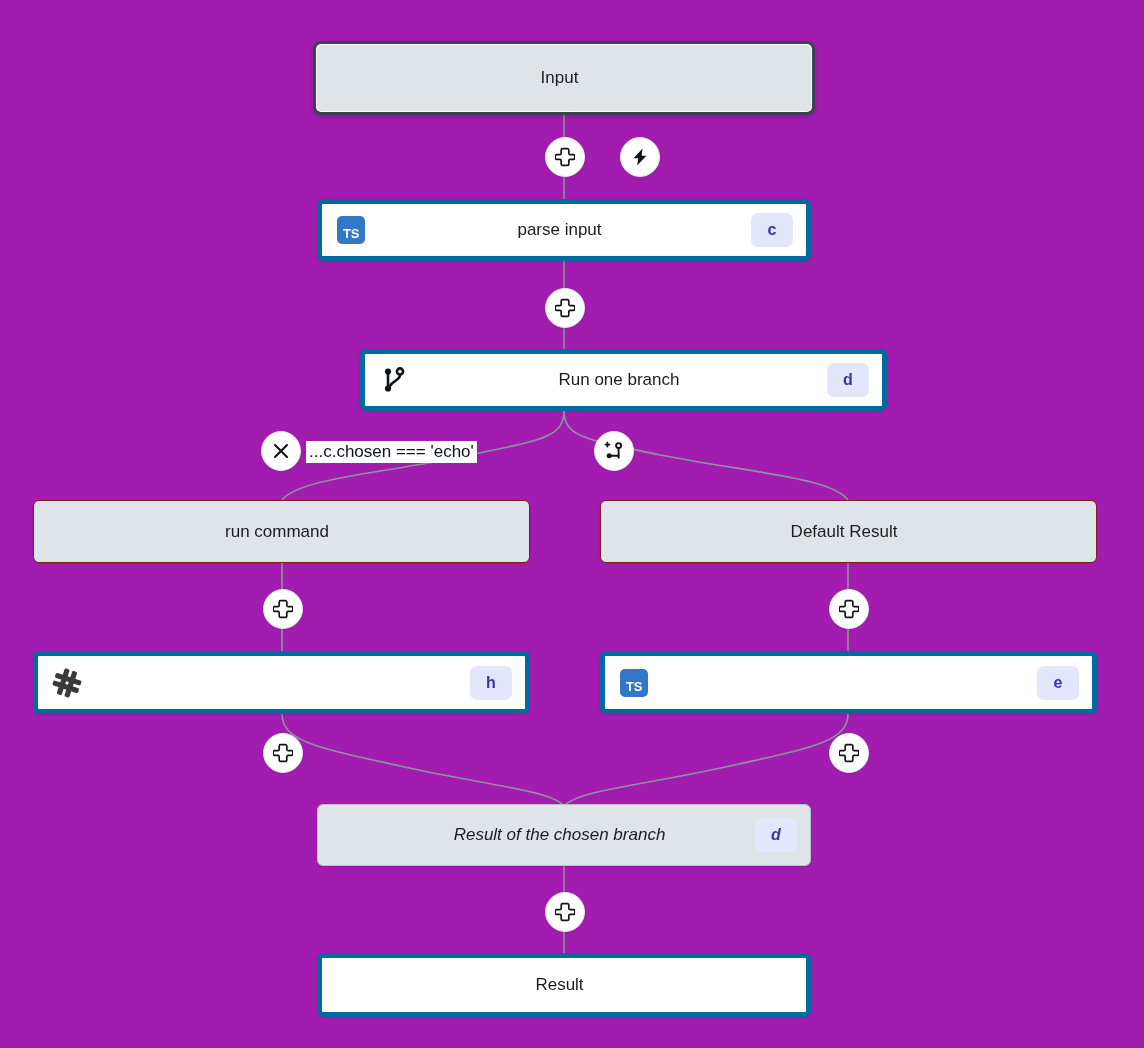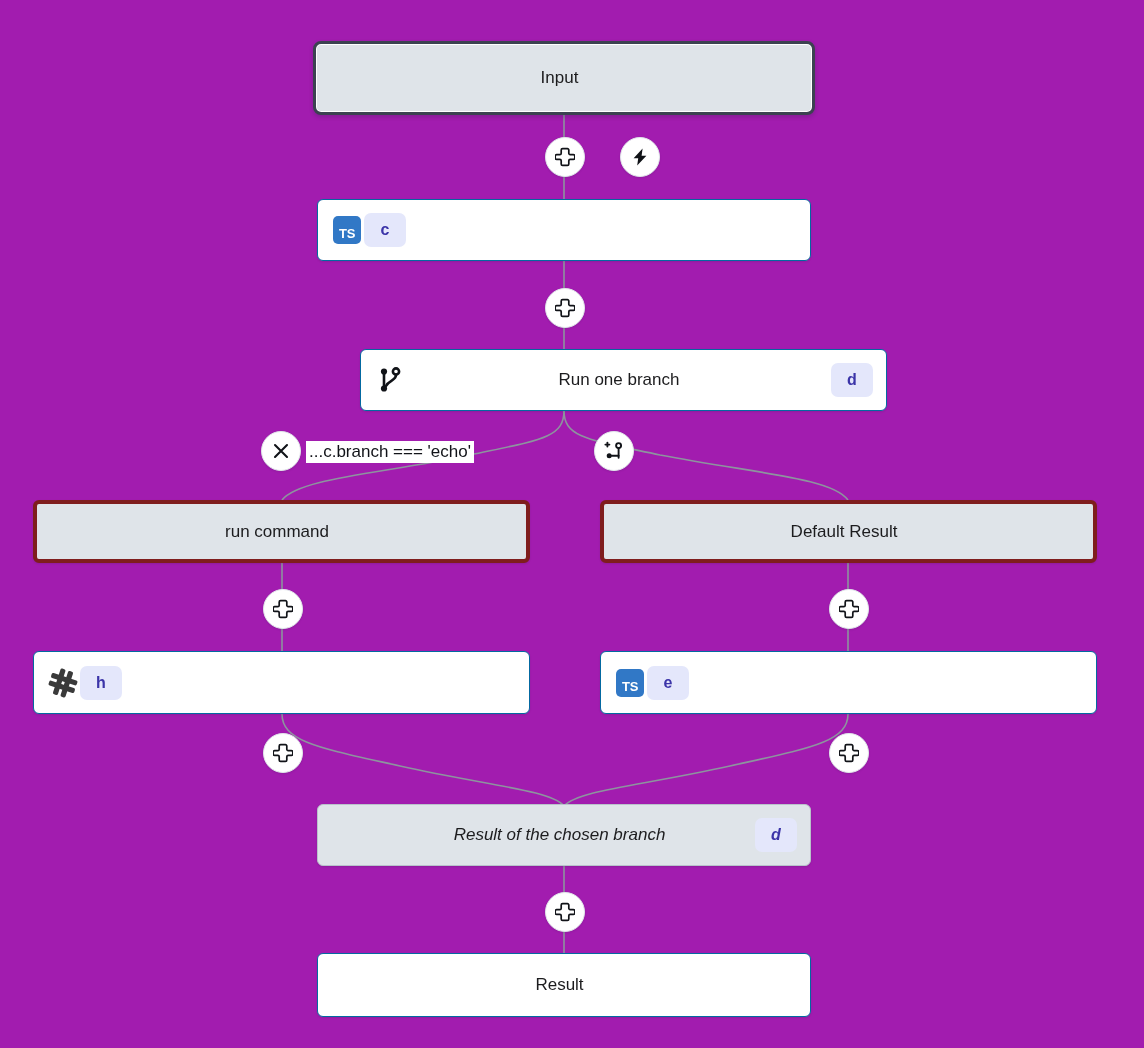--- a/index.html
+++ b/index.html
@@ -52,25 +52,26 @@
     border: 1px solid #b9c2cb;
   }
   .node.io.selected {
     background: #dfe4e9;
     border: 3px solid #3c4251;
     box-shadow: 0 0 0 1px #ffffff inset, 0 2px 4px rgba(20,30,50,0.22);
     border-radius: 8px;
   }
   .node.step {
     background: #ffffff;
-    border: 1px solid #0369a1;
+    border: 5px solid #0369a1;
+    justify-content: space-between;
   }
   .node.branch {
     background: #dfe4e9;
-    border: 4px solid #7f1d1d;
+    border: 1px solid #7f1d1d;
   }
 
   
   .node-icon {
     flex: 0 0 auto;
     width: 34px;
     height: 34px;
     margin-left: 12px;
     display: flex;
     align-items: center;
@@ -167,20 +168,21 @@
   <div class="node io selected" style="left:313px; top:41px; width:502px; height:74px;">
     <span class="spacer-left"></span>
     <span class="label">Input</span>
     <span class="spacer-right"></span>
   </div>
 
   <div class="node step" style="left:317px; top:199px; width:494px; height:62px;">
     <span class="node-icon">
       <span class="ts-icon">TS</span>
     </span>
+    <span class="label">parse input</span>
     <span class="badge">c</span>
   </div>
 
   <div class="node step" style="left:317px; top:349px; width:527px; height:62px;margin-left:43px;">
     <span class="node-icon">
       <svg width="26" height="28" viewBox="0 0 26 28" fill="none" stroke="#111318" stroke-width="2.6" stroke-linecap="round">
         <circle cx="7" cy="5.5" r="3.1" fill="#111318" stroke="none"></circle>
         <circle cx="7" cy="22.5" r="3.1" fill="#111318" stroke="none"></circle>
         <circle cx="19" cy="5.5" r="3.1" fill="none"></circle>
         <path d="M 7 8.6 L 7 19.4"></path>
@@ -265,21 +267,21 @@
       <g fill="none" stroke="#111318" stroke-width="1.9" stroke-linecap="round">
         <path d="M 2.4 4.6 h 4.0 M 4.4 2.6 v 4.0"></path>
         <circle cx="6.2" cy="15.8" r="2.5" fill="#111318" stroke="none"></circle>
         <circle cx="15.6" cy="5.6" r="2.5" fill="none"></circle>
         <path d="M 15.6 8.2 L 15.6 17.8"></path>
         <path d="M 8.7 15.8 L 15.6 15.8"></path>
       </g>
     </svg>
   </div>
 
-  <div class="edge-label" style="left:306px; top:441px;">...c.branch === 'echo'</div>
+  <div class="edge-label" style="left:306px; top:441px;">...c.chosen === 'echo'</div>
 
   <div class="handle" style="left:263px; top:589px;">
     <svg width="20" height="20" viewBox="0 0 20 20">
       <path d="M 7.6 1.6 h 4.8 a 1.4 1.4 0 0 1 1.4 1.4 v 3.2 a 1.4 1.4 0 0 0 1.4 1.4 h 3.2 a 1.4 1.4 0 0 1 1.4 1.4 v 2.0 a 1.4 1.4 0 0 1 -1.4 1.4 h -3.2 a 1.4 1.4 0 0 0 -1.4 1.4 v 3.2 a 1.4 1.4 0 0 1 -1.4 1.4 h -4.8 a 1.4 1.4 0 0 1 -1.4 -1.4 v -3.2 a 1.4 1.4 0 0 0 -1.4 -1.4 h -3.2 a 1.4 1.4 0 0 1 -1.4 -1.4 v -2.0 a 1.4 1.4 0 0 1 1.4 -1.4 h 3.2 a 1.4 1.4 0 0 0 1.4 -1.4 v -3.2 a 1.4 1.4 0 0 1 1.4 -1.4 z" fill="#ffffff" stroke="#111318" stroke-width="1.7" stroke-linejoin="round"></path>
     </svg>
   </div>
 
   <div class="handle" style="left:829px; top:589px;">
     <svg width="20" height="20" viewBox="0 0 20 20">
       <path d="M 7.6 1.6 h 4.8 a 1.4 1.4 0 0 1 1.4 1.4 v 3.2 a 1.4 1.4 0 0 0 1.4 1.4 h 3.2 a 1.4 1.4 0 0 1 1.4 1.4 v 2.0 a 1.4 1.4 0 0 1 -1.4 1.4 h -3.2 a 1.4 1.4 0 0 0 -1.4 1.4 v 3.2 a 1.4 1.4 0 0 1 -1.4 1.4 h -4.8 a 1.4 1.4 0 0 1 -1.4 -1.4 v -3.2 a 1.4 1.4 0 0 0 -1.4 -1.4 h -3.2 a 1.4 1.4 0 0 1 -1.4 -1.4 v -2.0 a 1.4 1.4 0 0 1 1.4 -1.4 h 3.2 a 1.4 1.4 0 0 0 1.4 -1.4 v -3.2 a 1.4 1.4 0 0 1 1.4 -1.4 z" fill="#ffffff" stroke="#111318" stroke-width="1.7" stroke-linejoin="round"></path>

